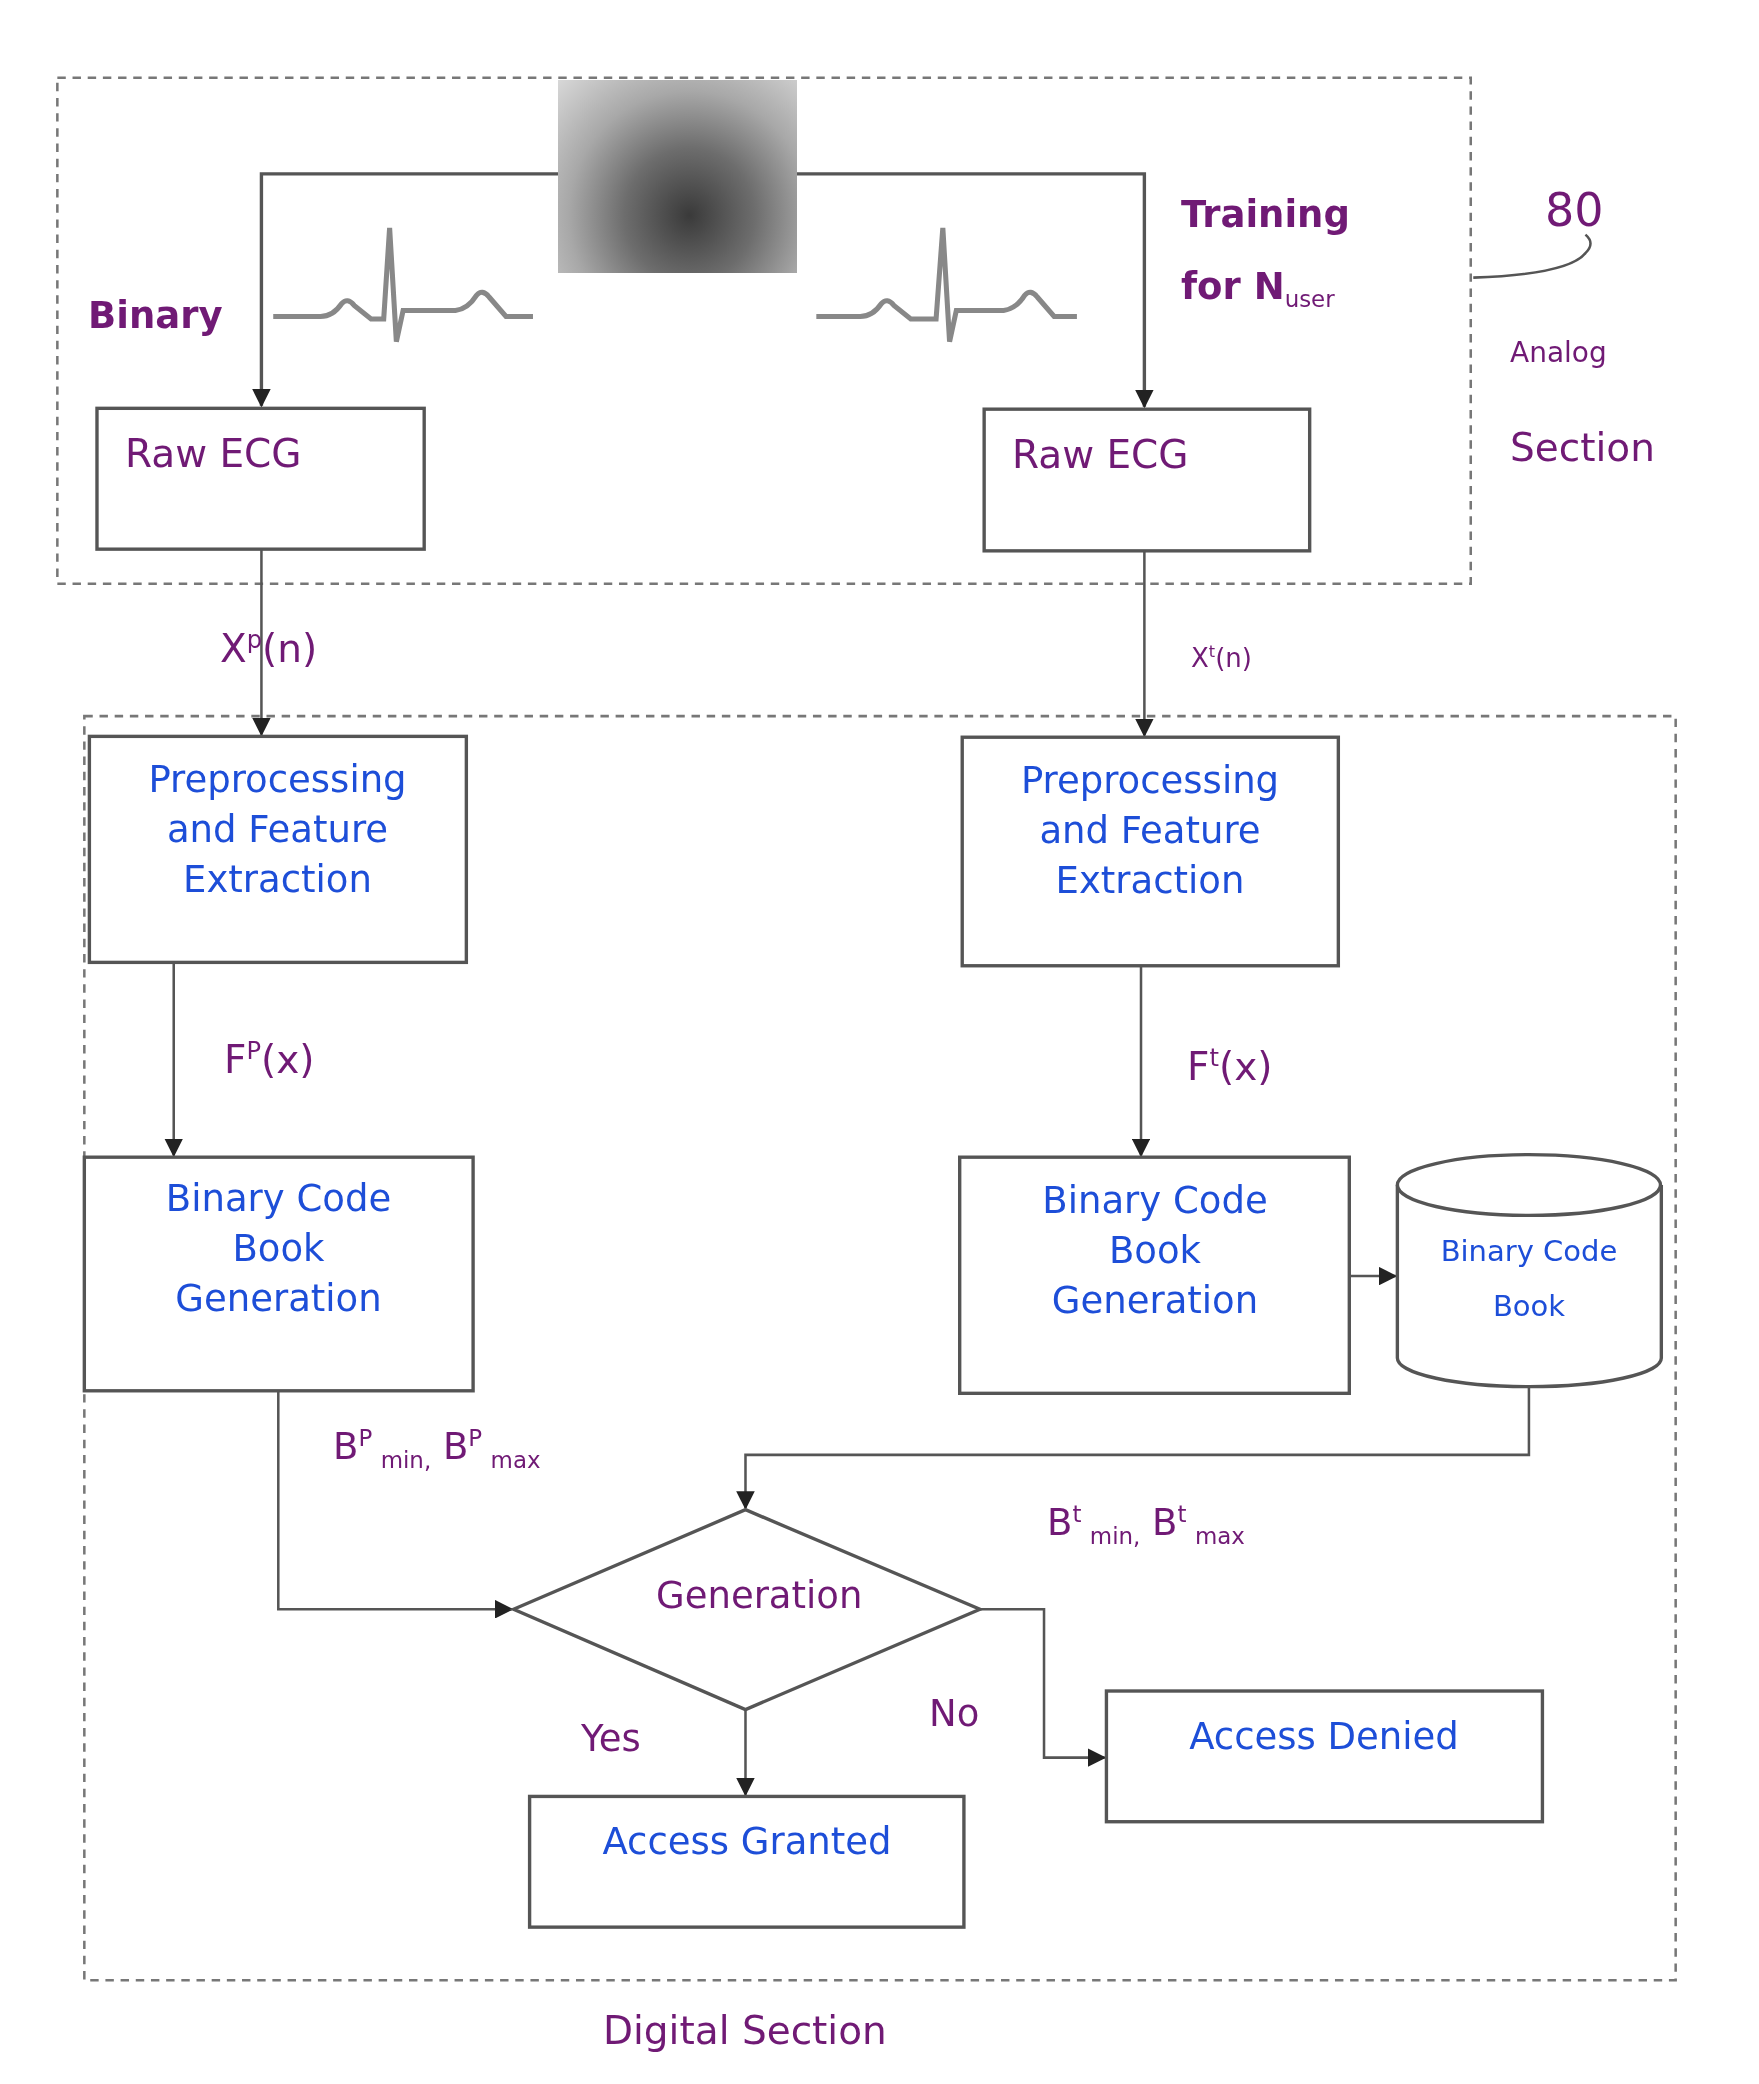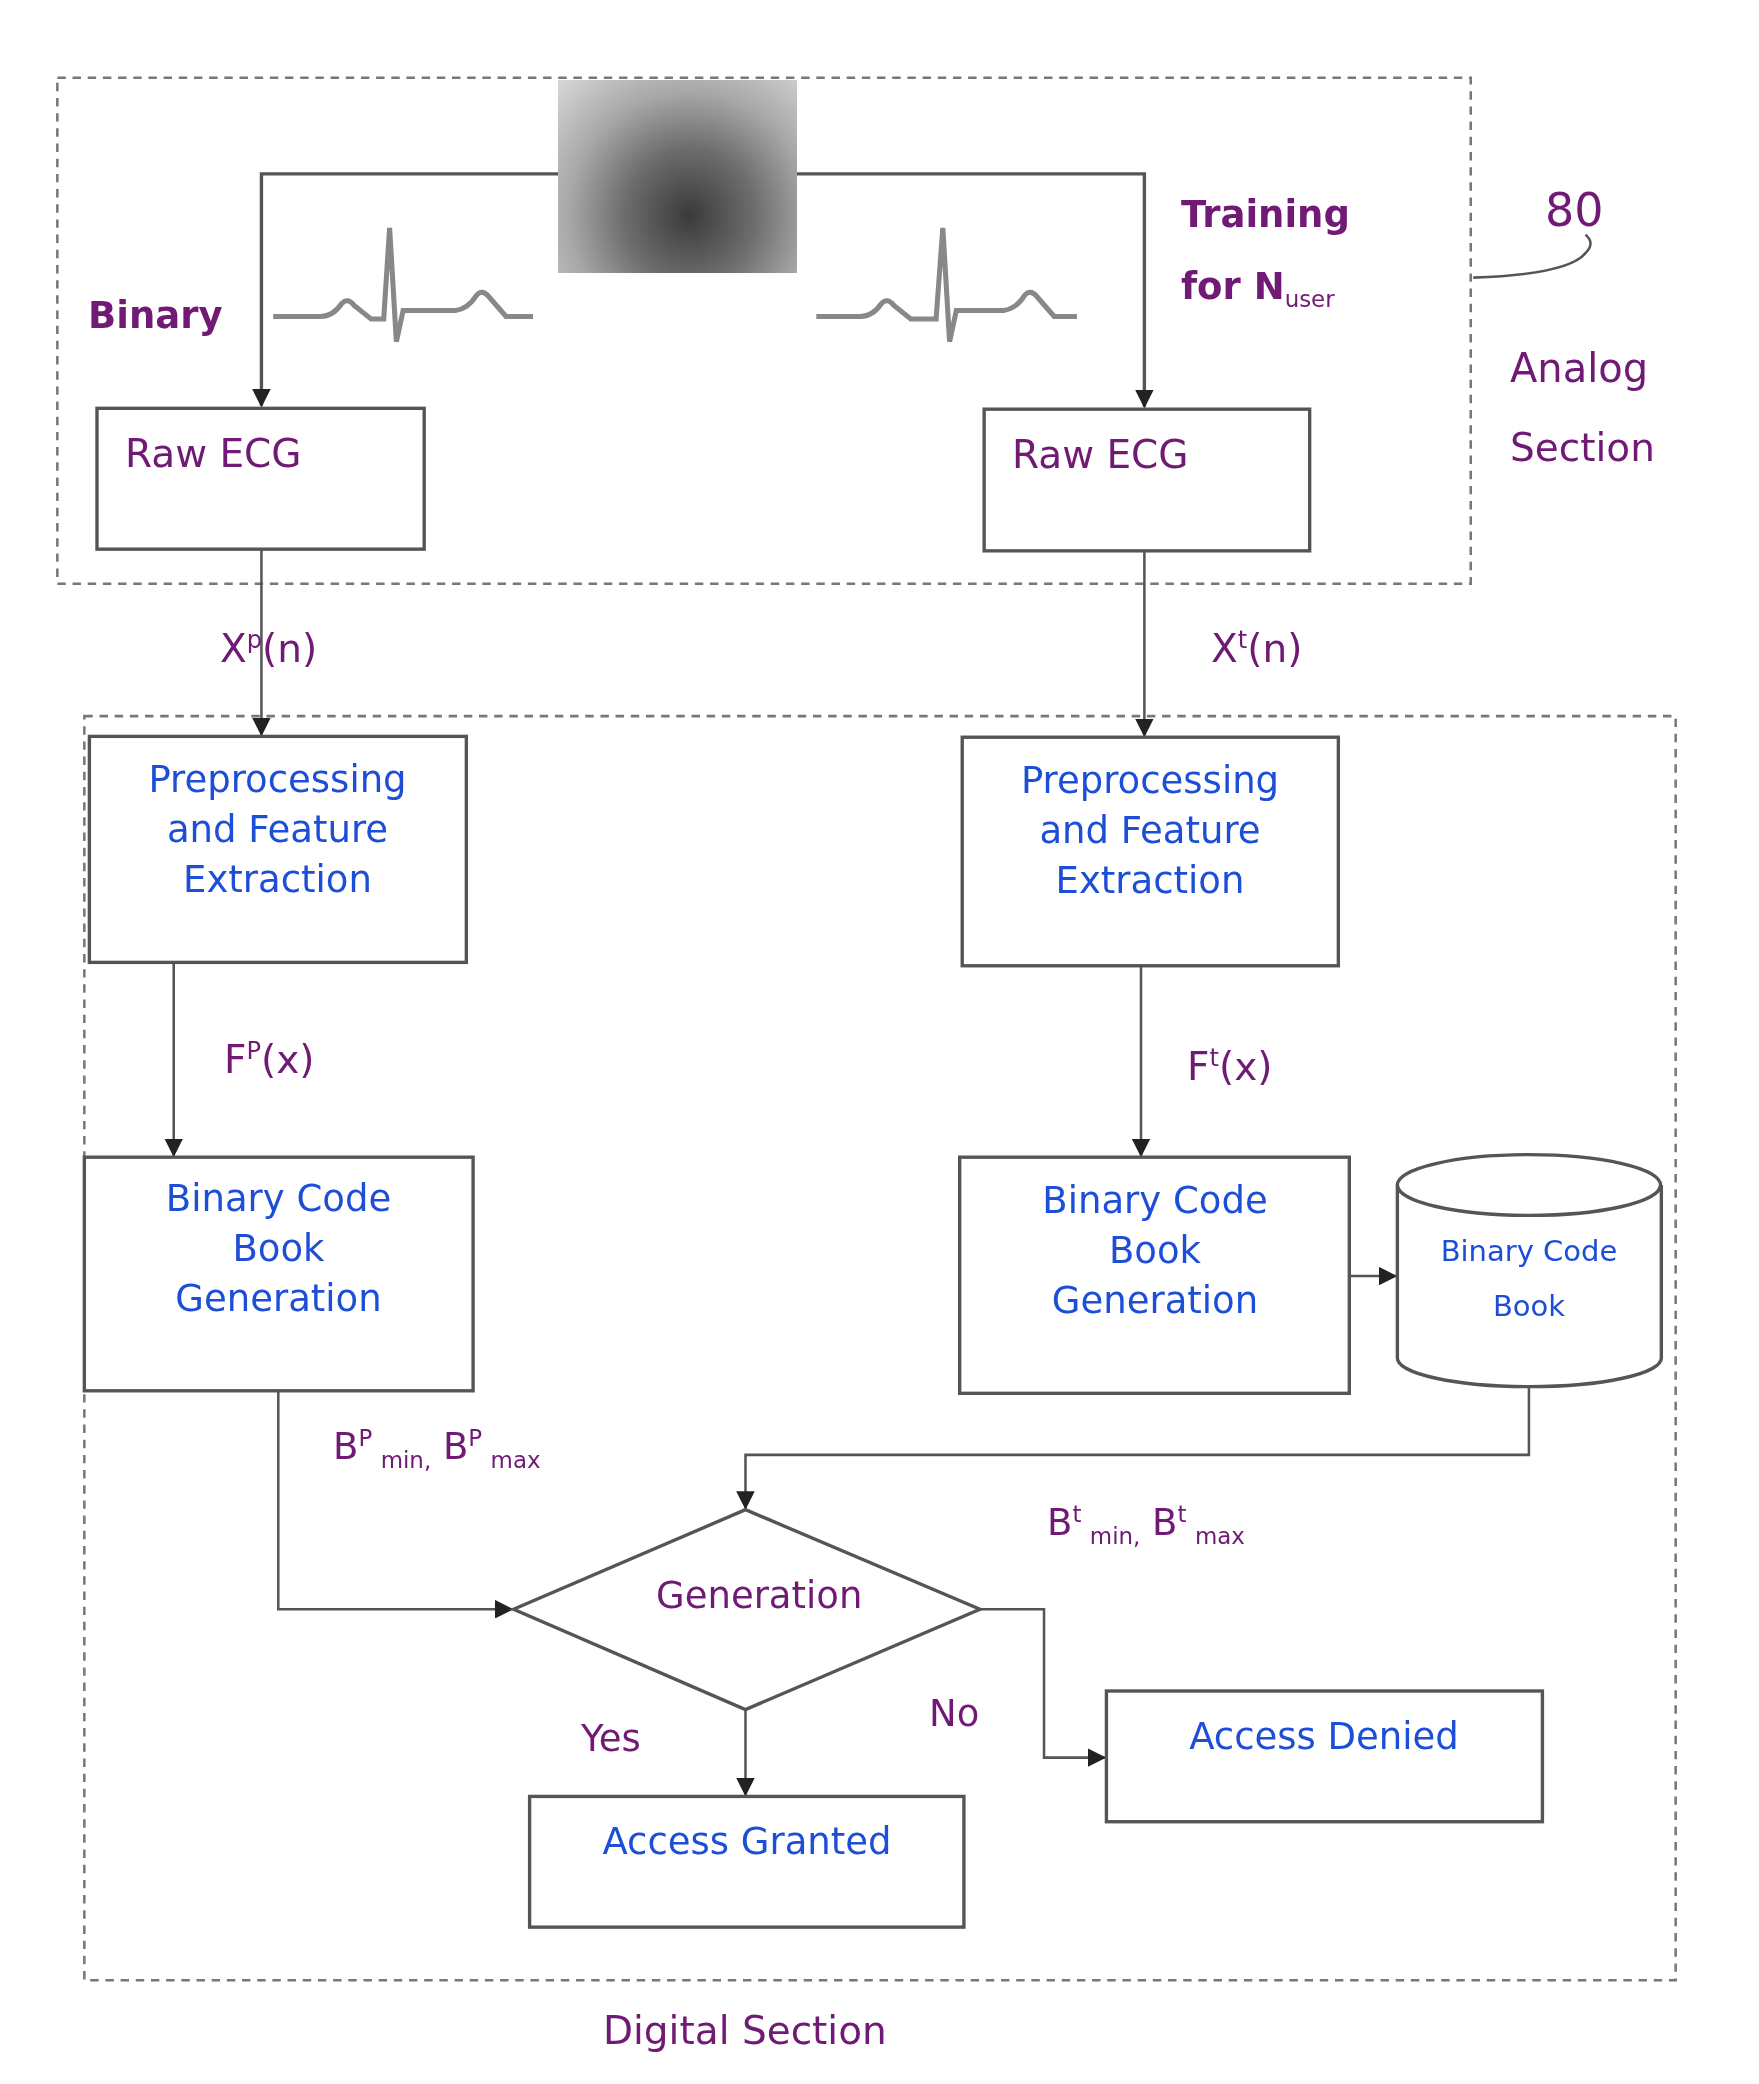--- a/index.html
+++ b/index.html
@@ -73,28 +73,28 @@
 
   <path d="M1747,329 Q1860,325 1880,300 Q1892,288 1880,278" fill="none" stroke="#555" stroke-width="3"></path>
 </svg>
 
 <div class="photo"></div>
 
 <div class="lbl bold" style="left:88px; top:297px; font-size:37px;">Binary</div>
 <div class="lbl bold" style="left:1181px; top:196px; font-size:37px;">Training</div>
 <div class="lbl bold" style="left:1181px; top:268px; font-size:37px;"><span>for N</span><sub style="font-weight:normal;">user</sub></div>
 <div class="lbl" style="left:1545px; top:187px; font-size:46px;">80</div>
-<div class="lbl" style="left:1510px; top:339px; font-size:40px;margin-top:9px;">Analog</div>
+<div class="lbl" style="left:1510px; top:339px; font-size:28px;">Analog</div>
 <div class="lbl" style="left:1510px; top:428px; font-size:39px;">Section</div>
 
 <div class="lbl" style="left:125px; top:434px; font-size:39px;">Raw ECG</div>
 <div class="lbl" style="left:1012px; top:435px; font-size:39px;">Raw ECG</div>
 
 <div class="lbl" style="left:220px; top:628px; font-size:39px;"><span>X</span><sup>p</sup><span>(n)</span></div>
-<div class="lbl" style="left:1191px; top:628px; font-size:39px;margin-left:20px;"><span>X</span><sup>t</sup><span>(n)</span></div>
+<div class="lbl" style="left:1191px; top:644px; font-size:26px;"><span>X</span><sup>t</sup><span>(n)</span></div>
 <div class="lbl" style="left:224px; top:1039px; font-size:39px;"><span>F</span><sup>P</sup><span>(x)</span></div>
 <div class="lbl" style="left:1187px; top:1046px; font-size:39px;"><span>F</span><sup>t</sup><span>(x)</span></div>
 
 <div class="lbl" style="left:333px; top:1427px; font-size:37px;"><span>B</span><sup>P</sup><sub style="margin-left:8.4px;">min,</sub> <span>B</span><sup>P</sup><sub style="margin-left:8.4px;">max</sub></div>
 <div class="lbl" style="left:1047px; top:1503px; font-size:37px;"><span>B</span><sup>t</sup><sub style="margin-left:8.4px;">min,</sub> <span>B</span><sup>t</sup><sub style="margin-left:8.4px;">max</sub></div>
 
 <div class="box-text" style="left:89px; top:755px; width:377px;">
   <div>Preprocessing</div>
   <div>and Feature</div>
   <div>Extraction</div>

